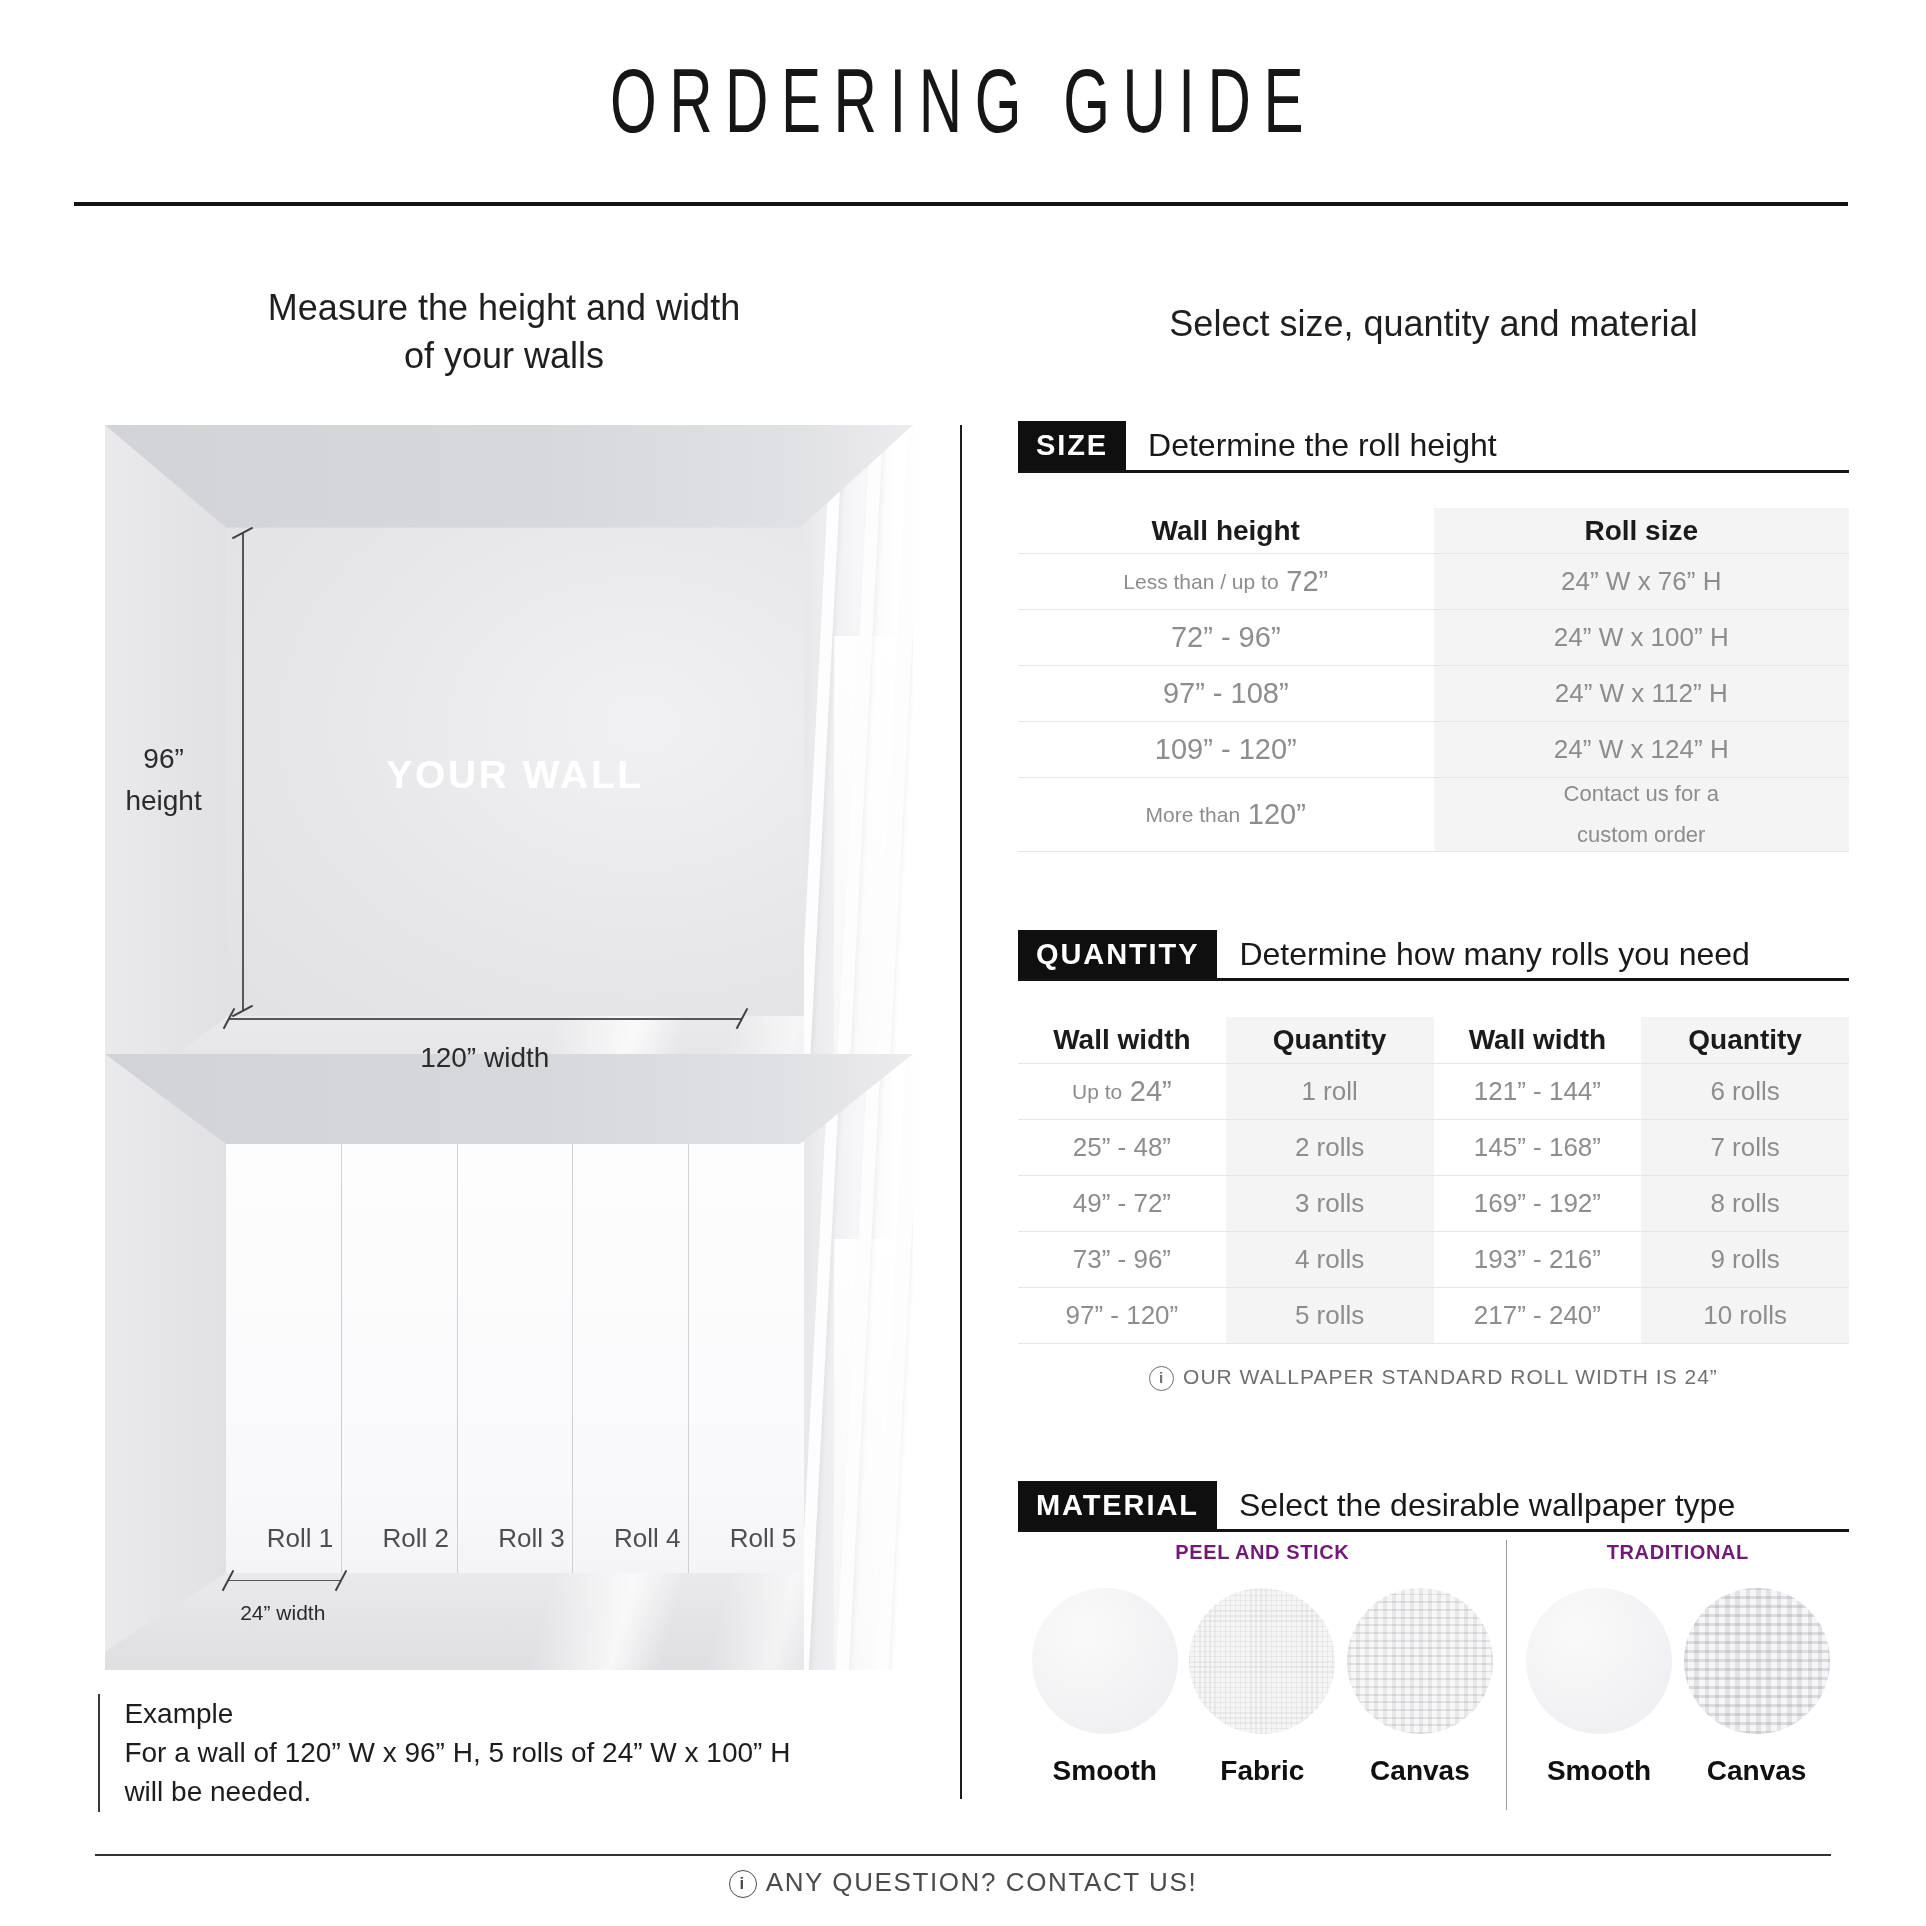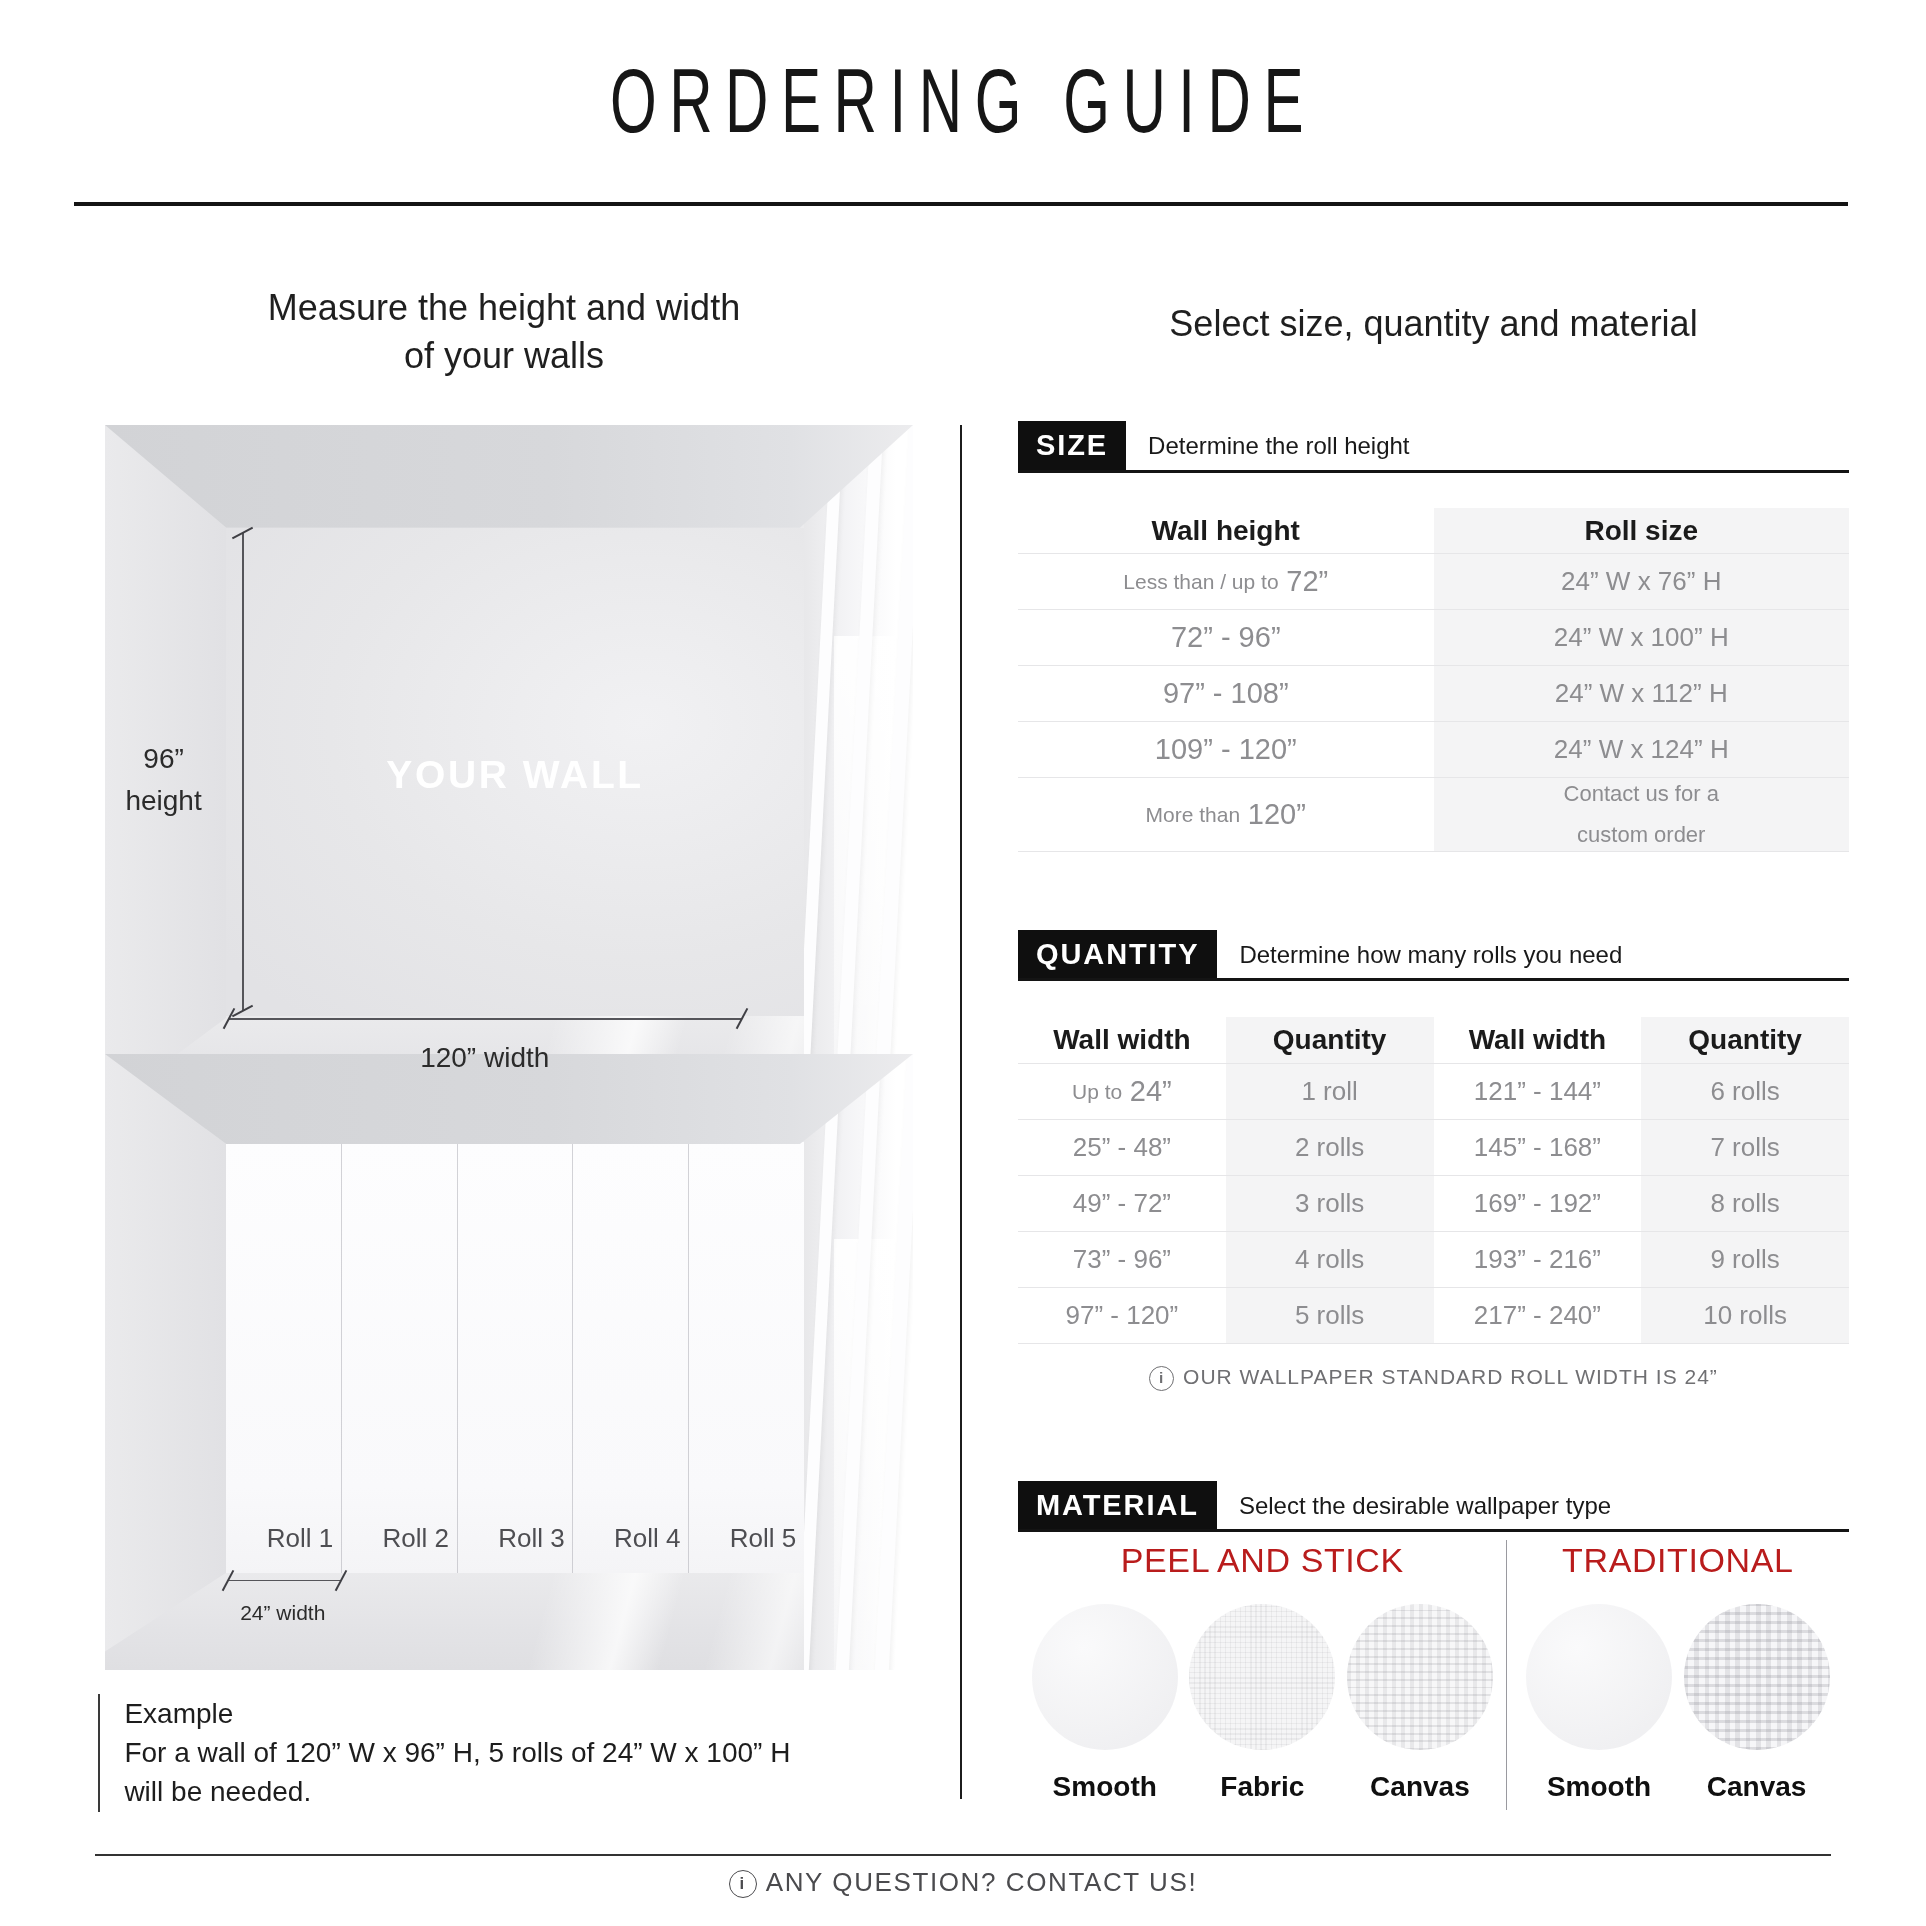--- a/index.html
+++ b/index.html
@@ -74,21 +74,21 @@
     font-size:21px;color:#2b2b2b;white-space:nowrap;}
 
   
   .example{position:absolute;left:98px;top:1694px;width:796px;border-left:2.6px solid #3a3a3a;
     padding-left:24.4px;font-size:28px;line-height:1.4;color:#1d1d1d;}
 
   
   .sec-header{position:absolute;left:1018px;display:flex;height:49px;align-items:stretch;}
   .chip{background:#0f0f0f;color:#ffffff;font-size:29px;font-weight:700;letter-spacing:1.9px;
     padding:0 18px;display:flex;align-items:center;}
-  .sec-sub{font-size:24px;color:#191919;margin-left:22px;align-self:center;white-space:nowrap;}
+  .sec-sub{font-size:32px;color:#191919;margin-left:22px;align-self:center;white-space:nowrap;}
   .sec-rule{position:absolute;left:1018px;width:831px;height:3.2px;background:#141414;}
 
   .size-table{position:absolute;left:1018px;top:508px;width:831px;display:grid;
     grid-template-columns:1fr 1fr;grid-template-rows:45px 56px 56px 56px 56px 74px;
     border-bottom:1.3px solid #e6e6e8;}
   .qty-table{position:absolute;left:1018px;top:1017px;width:831px;display:grid;
     grid-template-columns:repeat(4,1fr);grid-template-rows:46px 56px 56px 56px 56px 56px;
     border-bottom:1.3px solid #e6e6e8;}
   .tcell{display:flex;align-items:center;justify-content:center;gap:7.7px;font-size:26px;
     color:#8d8d90;white-space:nowrap;}
@@ -102,21 +102,21 @@
   .note{position:absolute;left:1018px;top:1365px;width:831px;text-align:center;
     font-size:21px;color:#6f6f72;letter-spacing:1px;}
   .info-icon{display:inline-flex;align-items:center;justify-content:center;width:23px;height:23px;
     border:1.9px solid #6f6f72;border-radius:50%;font-size:15.4px;font-weight:600;margin-right:9px;
     vertical-align:middle;color:#6f6f72;}
 
   
   .material-zone{position:absolute;left:1018px;top:1541px;width:831px;display:flex;}
   .mgroup{display:flex;flex-direction:column;align-items:center;}
   .mg1{width:58.8%;} .mg2{flex:1;}
-  .mgroup-label{font-size:34px;font-weight:400;color:#b91c1c;letter-spacing:0.6px;}
+  .mgroup-label{font-size:20px;font-weight:700;color:#701a75;letter-spacing:0.6px;}
   .swatches{display:flex;gap:11.6px;margin-top:24.4px;justify-content:center;}
   .swatch{display:flex;flex-direction:column;align-items:center;}
   .circle{width:146px;height:146px;border-radius:50%;}
   .swatch-label{margin-top:20.5px;font-size:28px;font-weight:700;color:#101010;}
   .sub-divider{position:absolute;left:1506px;top:1540px;width:1.3px;height:270px;background:#9a9aa0;}
   .tex-smooth{background:radial-gradient(circle at 35% 30%,#fafafb,#f0f0f2 75%);}
   .tex-fabric{background-color:#f5f5f6;background-image:
     repeating-linear-gradient(0deg,rgba(120,120,126,.09) 0 1.3px,transparent 1.3px 5.1px),
     repeating-linear-gradient(90deg,rgba(120,120,126,.09) 0 1.3px,transparent 1.3px 5.1px);}
   .tex-canvas{background-color:#f7f7f8;background-image:

